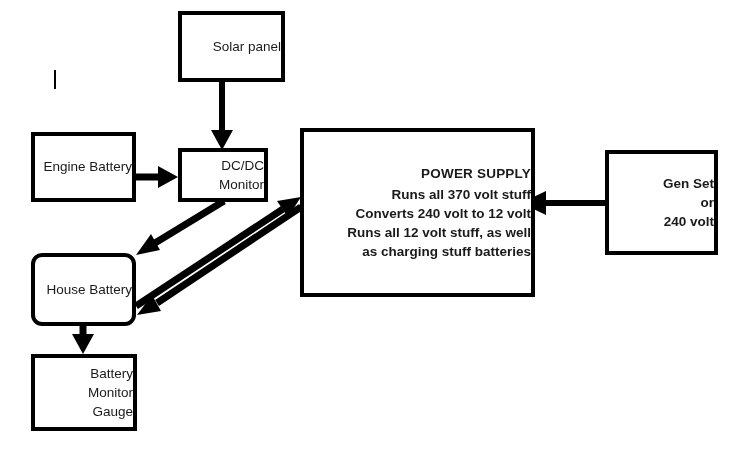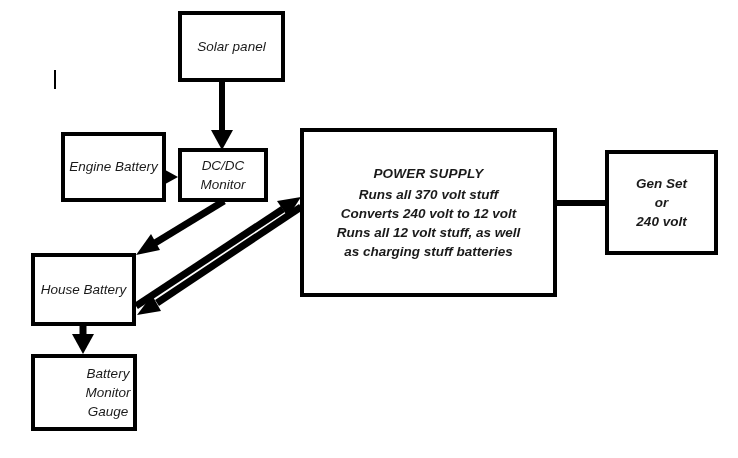--- a/index.html
+++ b/index.html
@@ -15,41 +15,40 @@
     overflow: hidden;
     font-family: "Liberation Sans", sans-serif;
   }
   .node {
     position: absolute;
     box-sizing: border-box;
     border: 4px solid #000000;
     background: #ffffff;
     display: flex;
     flex-direction: column;
-    align-items: center;
+    align-items: flex-end;
     justify-content: center;
     text-align: center;
     color: #1a1a1a;
     z-index: 3;
-    font-style: italic;
   }
   .node .line {
     display: block;
     line-height: 1.42;
     white-space: nowrap;
   }
   #node-solar-panel       { left: 178px; top: 11px;  width: 107px; height: 71px;  font-size: 13.5px; }
-  #node-engine-battery    { left: 31px;  top: 132px; width: 105px; height: 70px;  font-size: 13.5px; margin-left: 30px; }
+  #node-engine-battery    { left: 31px;  top: 132px; width: 105px; height: 70px;  font-size: 13.5px; }
   #node-dcdc-charger      { left: 178px; top: 148px; width: 90px;  height: 54px;  font-size: 13.5px; }
-  #node-power-supply      { left: 300px; top: 128px; width: 257px; height: 169px; font-size: 13.5px; }
+  #node-power-supply      { left: 300px; top: 128px; width: 235px; height: 169px; font-size: 13.5px; }
   #node-power-supply .line { font-weight: bold; }
   #node-power-supply .title { letter-spacing: .2px; padding-bottom: 2px; }
   #node-gen-set           { left: 605px; top: 150px; width: 113px; height: 105px; font-size: 13.5px; }
   #node-gen-set .line     { font-weight: bold; }
-  #node-house-battery     { left: 31px;  top: 253px; width: 105px; height: 73px;  font-size: 13.5px; }
+  #node-house-battery     { left: 31px;  top: 253px; width: 105px; height: 73px;  font-size: 13.5px; border-radius: 11px; }
   #node-battery-monitor   { left: 31px;  top: 354px; width: 106px; height: 77px;  font-size: 13.5px; padding-left: 48px; }
 
   #edges {
     position: absolute;
     left: 0; top: 0;
     width: 738px;
     height: 458px;
     z-index: 1;
   }
   #cursor-mark {

